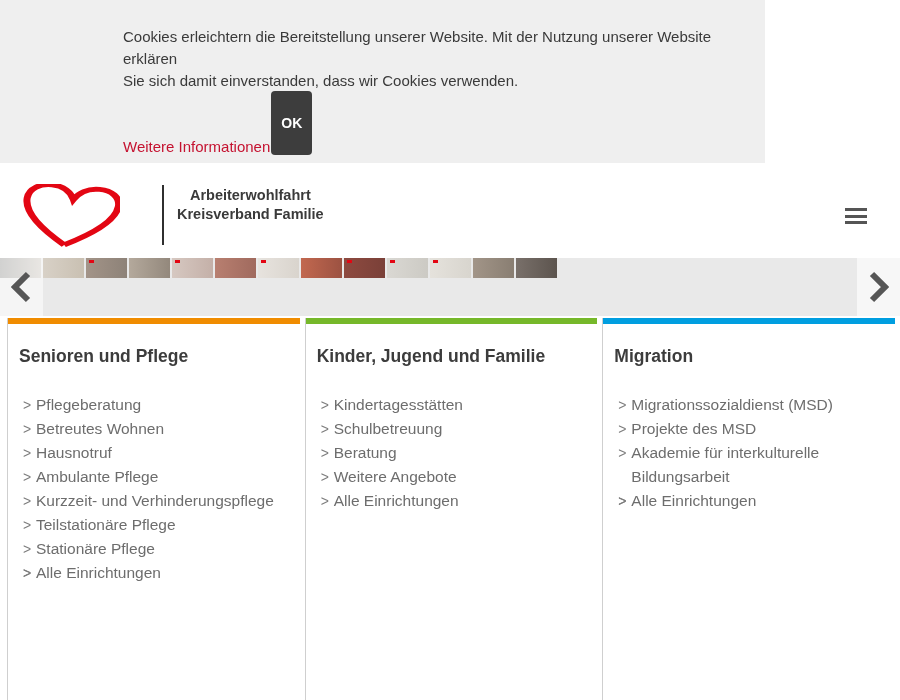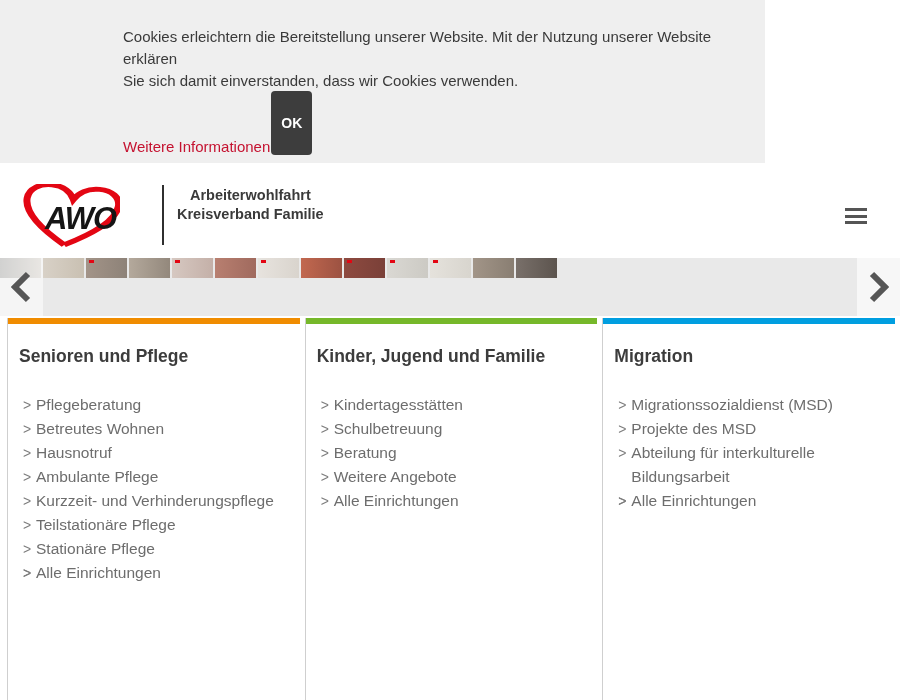--- a/index.html
+++ b/index.html
@@ -60,21 +60,20 @@
       <a class="more-info">Weitere Informationen</a>
       <button class="ok-button">OK</button>
     </div>
   </div>
 
   <div class="site-header">
     <div class="logo">
       <svg class="heart" width="100" height="64" viewBox="0 0 100 92" preserveAspectRatio="none">
         <path d="M50,88 C18,64 4,44 4,26 C4,12 14,4 26,4 C38,4 46,12 50,22 C54,12 62,4 74,4 C86,4 96,12 96,26 C96,44 82,64 50,88" fill="none" stroke="#e30613" stroke-width="7" transform="rotate(8 50 46)"></path>
       </svg>
-      <span class="awo-word">AWO</span>
       <span class="logo-divider"></span>
       <div class="wordmark">
         <div>Arbeiterwohlfahrt</div>
         <div>Kreisverband Familie</div>
       </div>
     </div>
     <button class="menu-toggle" aria-label="Menu">
       <span class="menu-bar"></span>
       <span class="menu-bar"></span>
       <span class="menu-bar"></span>
@@ -150,20 +149,20 @@
         <li><span class="chev">&gt;</span><span>Alle Einrichtungen</span></li>
       </ul>
     </div>
 
     <div class="col">
       <div class="col-bar" style="background: rgb(0, 158, 224);"></div>
       <div class="col-title">Migration</div>
       <ul>
         <li><span class="chev">&gt;</span><span>Migrationssozialdienst (MSD)</span></li>
         <li><span class="chev">&gt;</span><span>Projekte des MSD</span></li>
-        <li><span class="chev">&gt;</span><span>Abteilung für interkulturelle Bildungsarbeit</span></li>
+        <li><span class="chev">&gt;</span><span>Akademie für interkulturelle Bildungsarbeit</span></li>
         <li><span class="chev">&gt;</span></li>
         <li><span class="chev">&gt;</span><span>Alle Einrichtungen</span></li>
       </ul>
     </div>
 
   </div>
 </div>
 
 </body></html>

